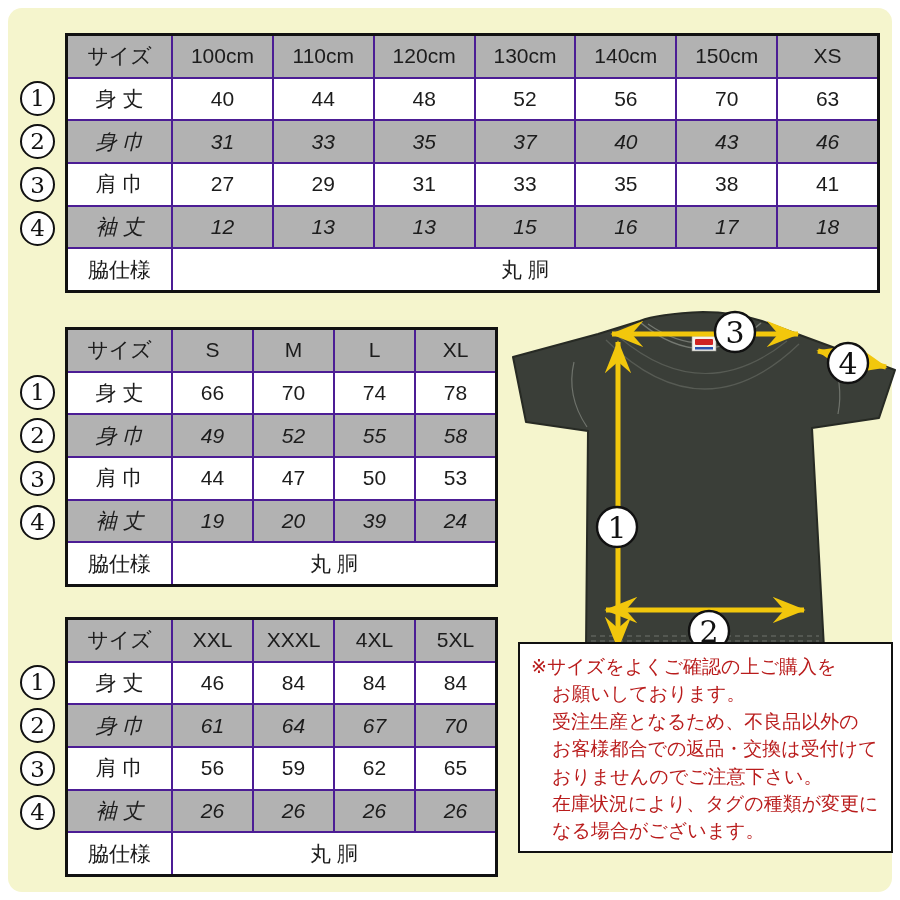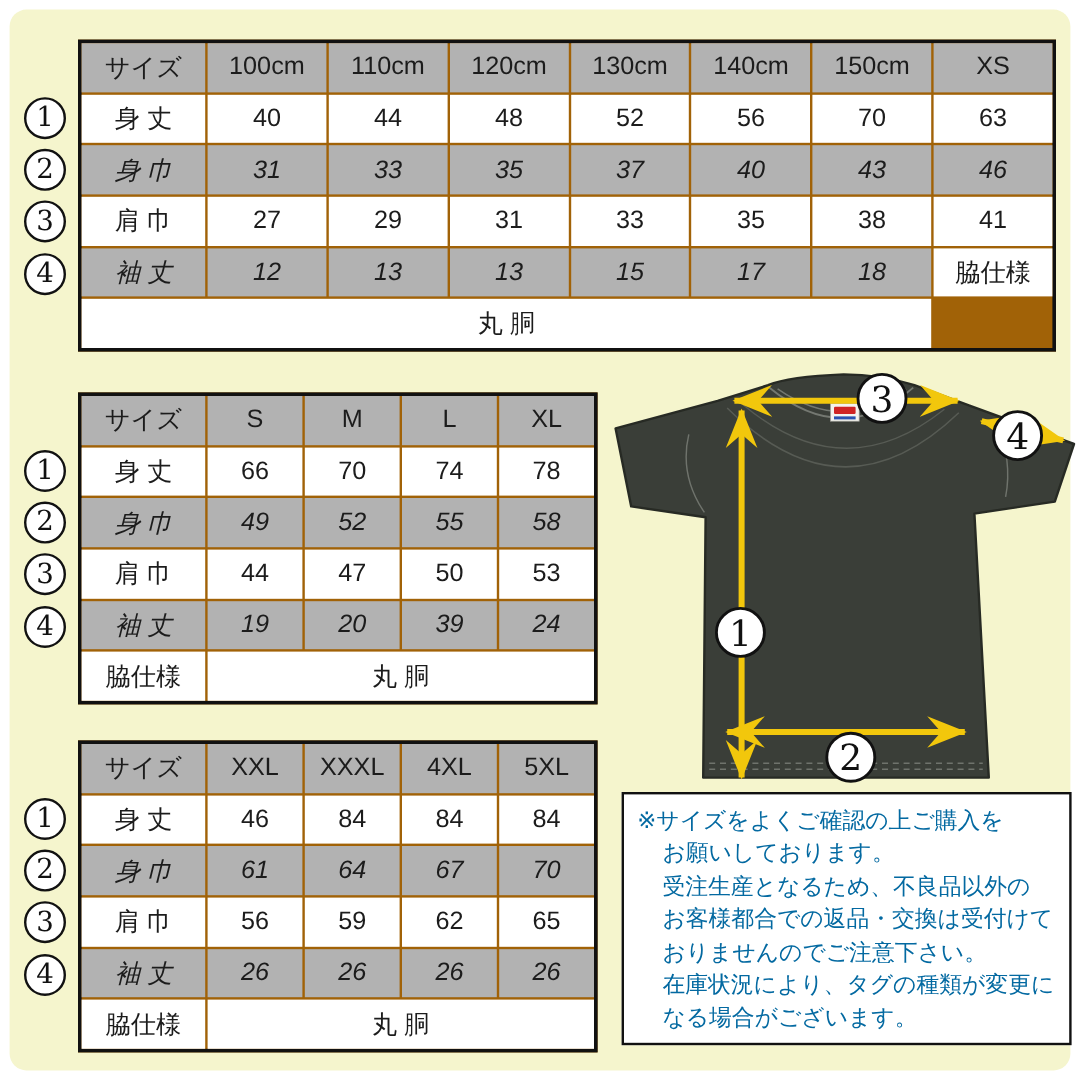--- a/index.html
+++ b/index.html
@@ -7,21 +7,21 @@
     width:900px;height:900px;position:relative;background:#ffffff;
     font-family:"Liberation Sans","DejaVu Sans",sans-serif;
     -webkit-font-smoothing:antialiased;
   }
   .panel{
     position:absolute;left:8px;top:8px;width:884px;height:884px;
     background:#f5f5cd;border-radius:14px;
   }
   
   .tbl{
-    position:absolute;display:grid;background:#a16207;border:3px solid #111;
+    position:absolute;display:grid;background:#4c1d95;border:3px solid #111;
     gap:2px;grid-template-rows:repeat(6,1fr);box-sizing:border-box;
   }
   #tbl-kids {left:65px;top:33px; width:815px;height:260px;}
   #tbl-adult{left:65px;top:327px;width:433px;height:260px;}
   #tbl-big  {left:65px;top:617px;width:433px;height:260px;}
   .cell{
     display:flex;align-items:center;justify-content:center;
     font-size:21px;color:#1c1c1c;white-space:nowrap;overflow:hidden;
   }
   .hdr{background:#b2b2b2;}
@@ -29,23 +29,23 @@
   .g{background:#b2b2b2;font-style:italic;}
   
   .marker{
     position:absolute;width:31px;height:31px;border:2px solid #111;
     border-radius:50%;background:#fff;display:flex;align-items:center;
     justify-content:center;font-family:"DejaVu Serif","Liberation Serif",serif;
     font-size:23px;color:#111;left:20px;
   }
   
   .notice{
-    position:absolute;left:518px;top:660px;width:375px;height:211px;
+    position:absolute;left:518px;top:642px;width:375px;height:211px;
     background:#ffffff;border:2px solid #111;box-sizing:border-box;
-    padding:9px 6px 0 11px;font-size:19px;line-height:27.4px;color:#0369a1;
+    padding:9px 6px 0 11px;font-size:19px;line-height:27.4px;color:#b91c1c;
   }
   .notice .line{white-space:nowrap;}
   .notice .line.indent{padding-left:21px;}
   
   .shirt-wrap{position:absolute;left:500px;top:300px;width:400px;height:370px;}
   svg text.num{
     font-family:"DejaVu Serif","Liberation Serif",serif;
     font-size:30px;fill:#111;
   }
 </style>
@@ -85,20 +85,21 @@
     <div class="cell w">31</div>
     <div class="cell w">33</div>
     <div class="cell w">35</div>
     <div class="cell w">38</div>
     <div class="cell w">41</div>
     <div class="cell g">袖 丈</div>
     <div class="cell g">12</div>
     <div class="cell g">13</div>
     <div class="cell g">13</div>
     <div class="cell g">15</div>
+    <div class="cell g">16</div>
     <div class="cell g">17</div>
     <div class="cell g">18</div>
     <div class="cell w">脇仕様</div>
     <div class="cell w" style="grid-column: span 7;">丸 胴</div>
   </div>
 <div class="tbl" id="tbl-adult" style="grid-template-columns: 103px repeat(4, 1fr);">
     <div class="cell hdr">サイズ</div>
     <div class="cell hdr">S</div>
     <div class="cell hdr">M</div>
     <div class="cell hdr">L</div>

